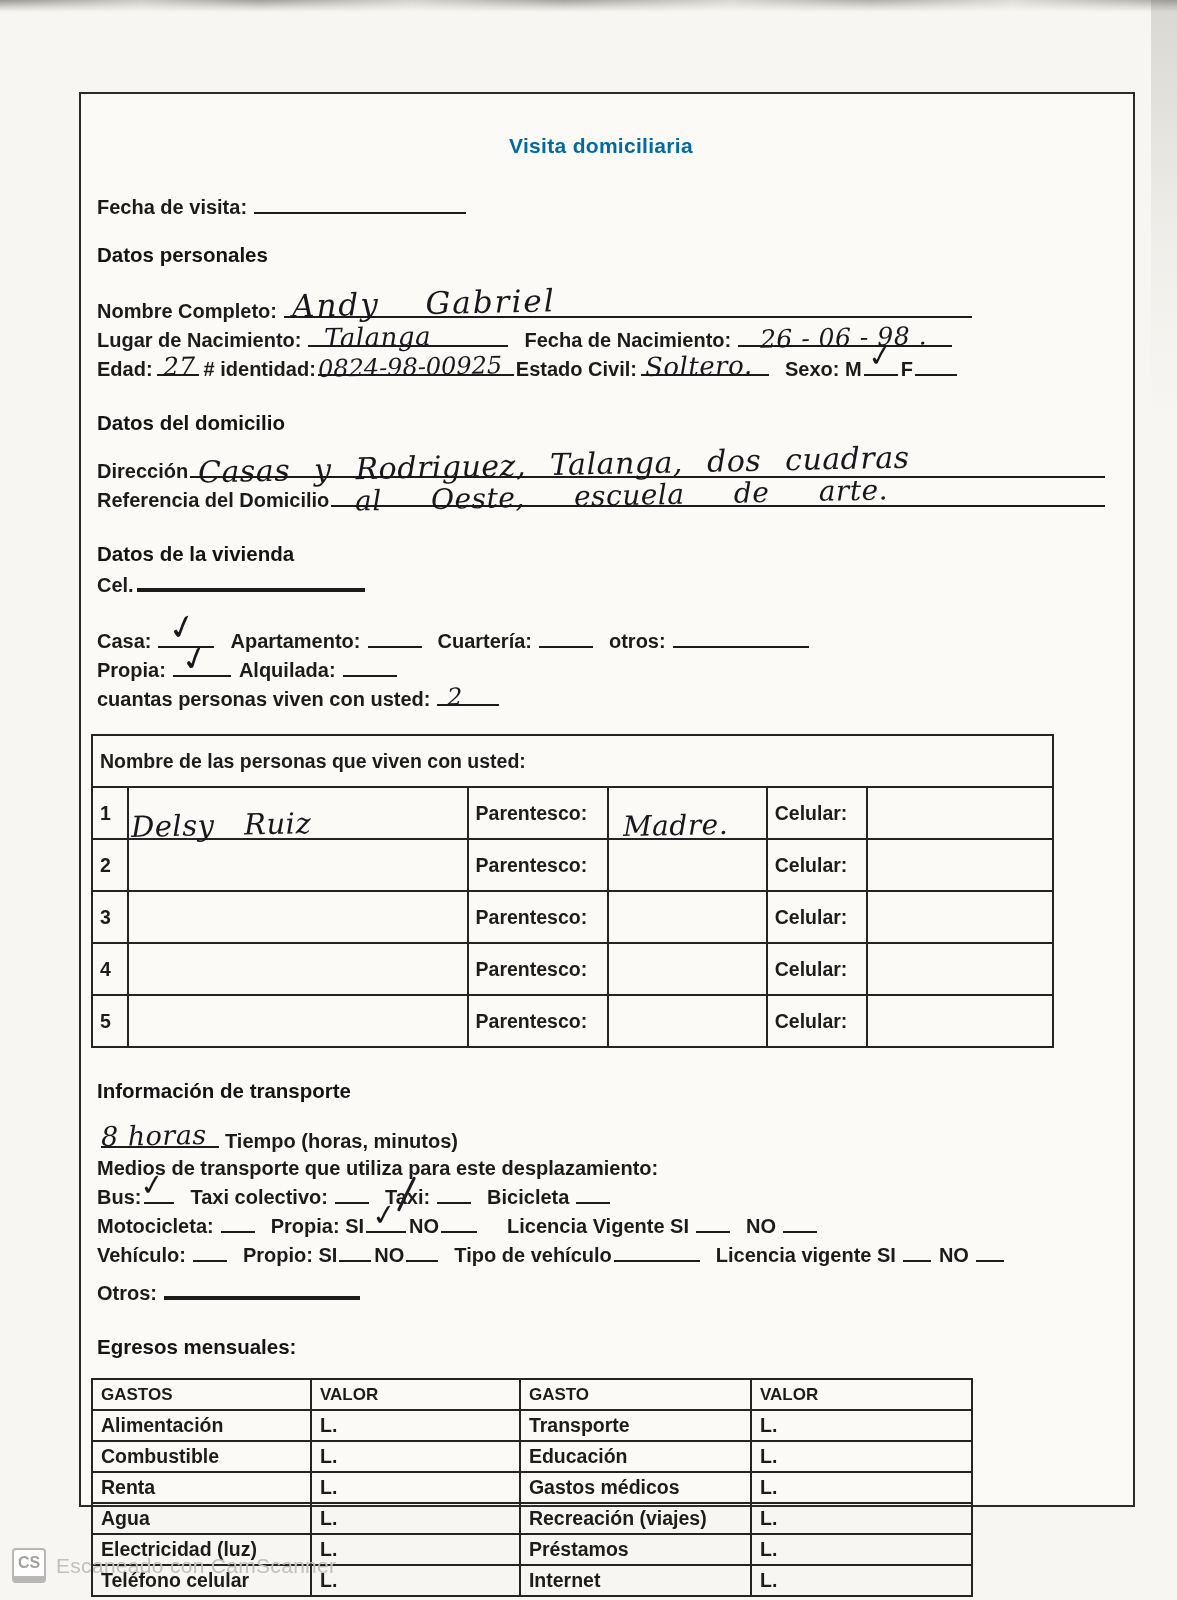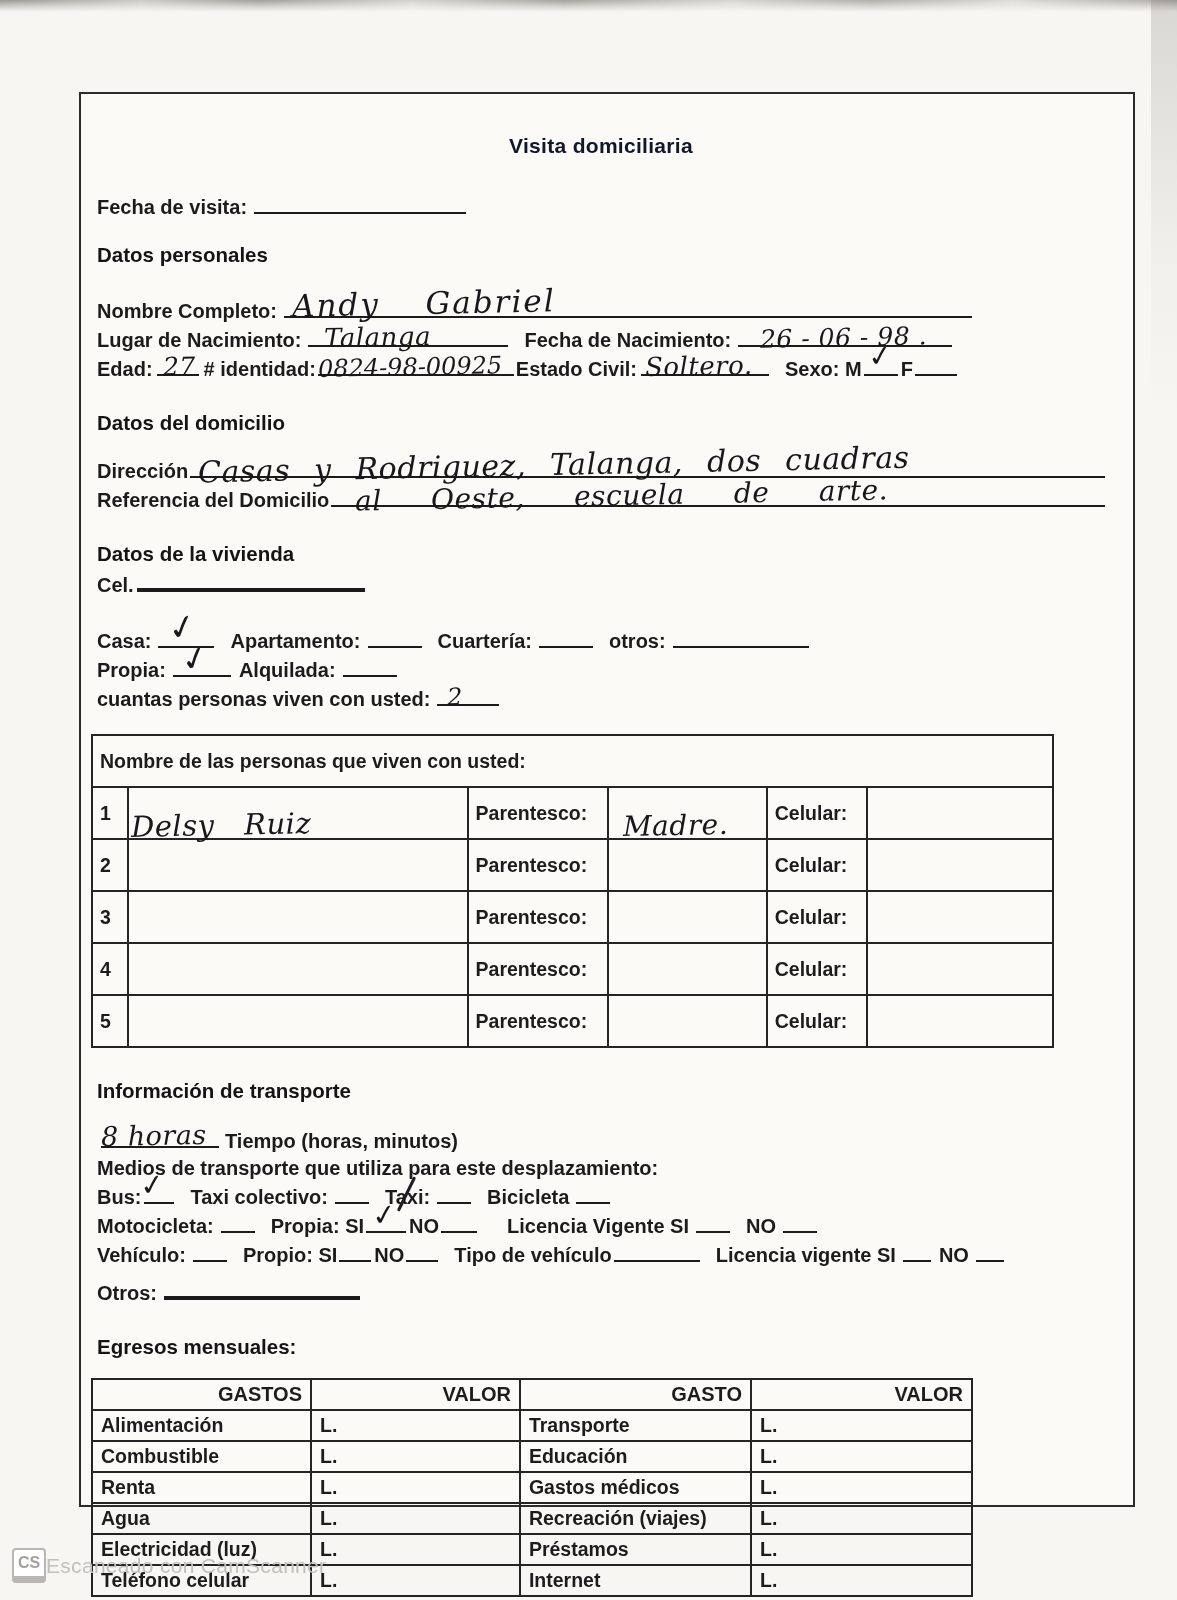--- a/index.html
+++ b/index.html
@@ -23,21 +23,21 @@
     position:absolute;top:0;right:0;width:26px;height:420px;
     background:linear-gradient(180deg,rgba(110,106,98,.22),rgba(110,106,98,.05) 60%,transparent);
   }
   
   .form-sheet{
     position:absolute;left:79px;top:92px;width:1056px;height:1415px;
     box-sizing:border-box;border:2.5px solid #2b2b2b;background:#fbfaf7;
     padding:16px 28px 0 16px;
   }
   .form-title{
-    text-align:center;font-size:21px;font-weight:bold;color:#0f172a;
+    text-align:center;font-size:21px;font-weight:bold;color:#0369a1;
     margin-top:24px;letter-spacing:.3px;
   }
   .line{
     display:flex;align-items:baseline;white-space:nowrap;
     font-size:20px;font-weight:bold;color:#1b1b1b;line-height:26px;
   }
   .line > *{flex:0 0 auto;}
   .heading{font-size:20.5px;font-weight:bold;color:#141414;}
   .blank{
     display:inline-block;position:relative;height:20px;
@@ -70,24 +70,24 @@
     border:2px solid #242424;font-weight:bold;font-size:19.5px;
     padding:12px 7px;height:26px;overflow:visible;
   }
   .hh-title-cell{font-size:20px;}
   .cell-rel{position:relative;}
   .exp-table{width:882px;margin-left:-6px;border:2.5px solid #242424;margin-top:18px;}
   .exp-table td{
     border:2px solid #242424;font-weight:bold;font-size:19.5px;
     padding:2px 8px;height:25px;
   }
-  .exp-head td{font-size:20px;text-align:right;}
+  .exp-head td{font-size:17px;}
   
   .footer{
-    position:absolute;left:12px;top:1548px;display:flex;align-items:center;gap:0;
+    position:absolute;left:12px;top:1548px;display:flex;align-items:center;gap:10px;
   }
   .cs-badge{
     width:30px;height:26px;background:#ffffff;
     border:2.5px solid #b9b7b3;border-bottom:7px solid #b9b7b3;border-radius:4px;
     color:#a3a19d;font-weight:bold;font-size:16px;
     display:flex;align-items:center;justify-content:center;
   }
   .footer-text{color:#c2c0bc;font-size:21px;letter-spacing:.3px;}
 </style>
 </head>

